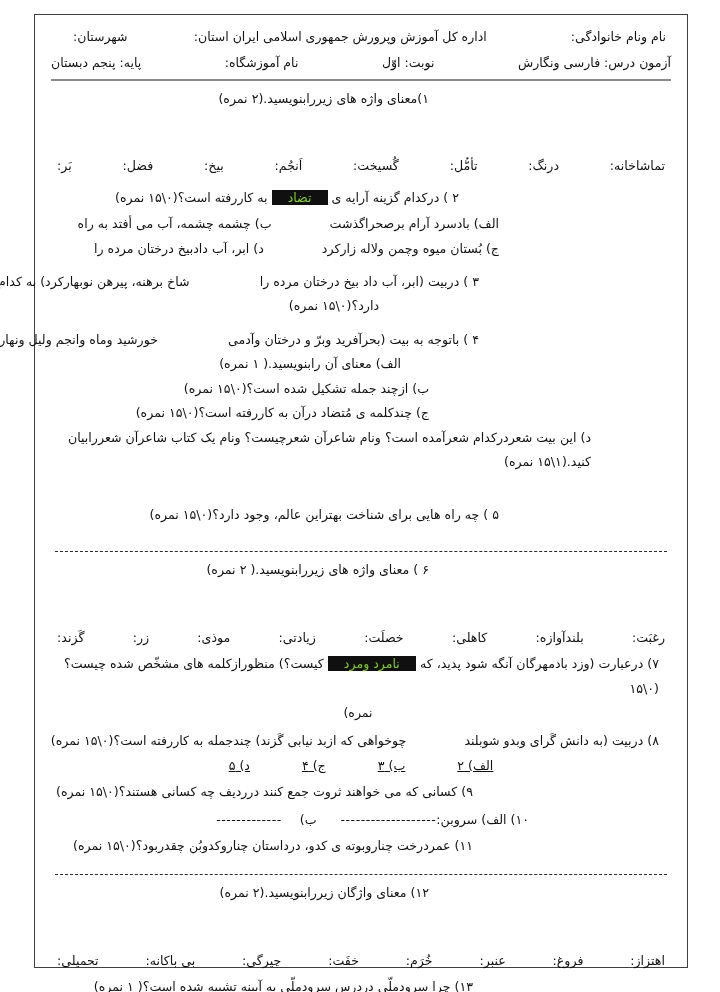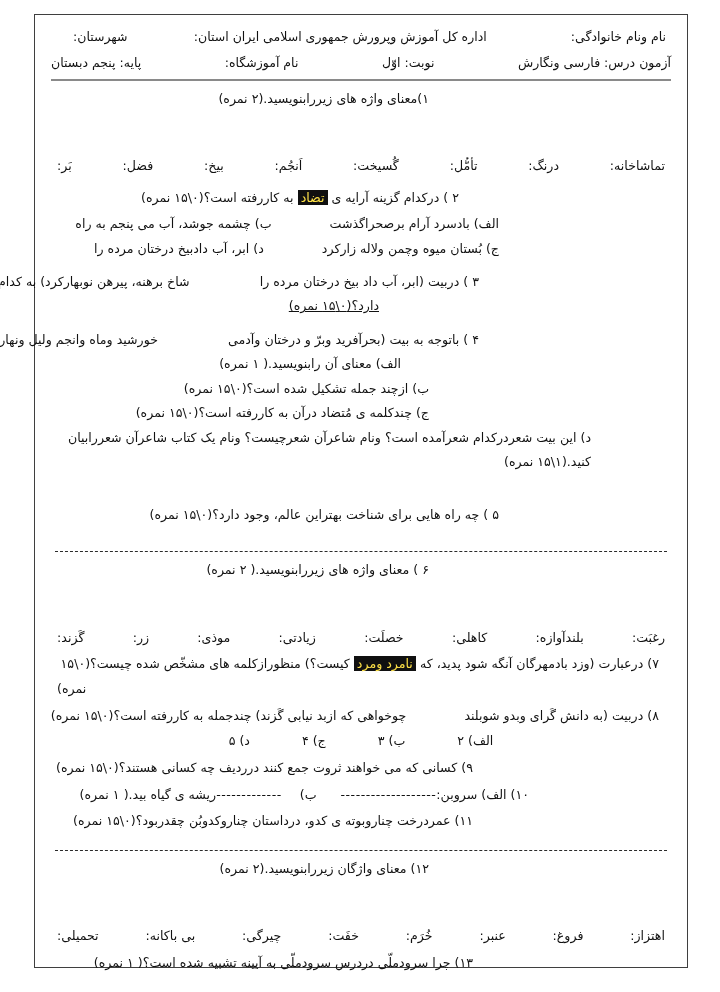--- a/index.html
+++ b/index.html
@@ -82,21 +82,21 @@
   .q-line {
     text-align: right;
     white-space: normal;
   }
   .q-line.indent-1 { padding-right: 78px; }
   .q-line.indent-5 { padding-right: 170px; }
   .q-line.indent-6 { padding-right: 196px; }
   .q-line.indent-7 { padding-right: 210px; }
   .q-line.indent-8 { padding-right: 240px; }
   .q-line.indent-9 { padding-right: 268px; }
-  .q-line.indent-10 { padding-right: 290px; text-decoration: underline; }
+  .q-line.indent-10 { padding-right: 290px; }
 
   .q-line.wide { padding-right: 10px; }
 
   
   .word-row {
     display: flex;
     flex-direction: row;
     justify-content: space-between;
     align-items: baseline;
     padding: 0 4px 0 4px;
@@ -118,27 +118,27 @@
   }
   .opt-row.two-col { padding-right: 170px; }
   .opt-row.two-col .opt:first-child { margin-left: 58px; }
   .opt-row.two-col-b { padding-right: 190px; }
   .opt-row.two-col-b .opt:first-child { margin-left: 70px; text-align: right; }
 
   .opt-row.four-col {
     justify-content: center;
     padding-right: 0;
   }
-  .opt-row.four-col .opt { margin: 0 26px; }
+  .opt-row.four-col .opt { margin: 0 26px; text-decoration: underline; }
 
   
   .hl {
     background: #101010;
-    color: #fde047;
-    padding: 0 3px;
+    color: #84cc16;
+    padding: 0 16px;
   }
 
   
   .sep-dashed {
     margin: 8px 2px 6px 2px;
     border: 0;
     border-top: 1.6px dashed #2b2b2b;
     height: 0;
   }
 
@@ -190,21 +190,21 @@
       </div>
 
       <div class="spacer-sm"></div>
 
       <div class="q-block">
         <div class="q-line indent-7">
           <span>۲ ) درکدام گزینه آرایه ی </span><span class="hl">تضاد</span><span> به کاررفته است؟(۰\۱۵ نمره)</span>
         </div>
         <div class="opt-row two-col">
           <span class="opt">الف) بادسرد آرام برصحراگذشت</span>
-          <span class="opt">ب) چشمه جوشد، آب می پنجم به راه</span>
+          <span class="opt">ب) چشمه چشمه، آب می أفتد به راه</span>
         </div>
         <div class="opt-row two-col">
           <span class="opt">ج) بُستان میوه وچمن ولاله زارکرد</span>
           <span class="opt">د) ابر، آب دادبیخ درختان مرده را</span>
         </div>
       </div>
 
       <div class="spacer-sm"></div>
 
       <div class="q-block">
@@ -249,21 +249,21 @@
           <span class="word">موذی:</span>
           <span class="word">زر:</span>
           <span class="word">گَزند:</span>
         </div>
       </div>
 
       <div class="q-block">
         <div class="q-line wide">
           <span>۷) درعبارت (وزد بادمهرگان آنگه شود پدید، که </span><span class="hl">نامرد ومرد</span><span> کیست؟) منظورازکلمه های مشخّص شده چیست؟(۰\۱۵</span>
         </div>
-        <div class="q-line wide" style="text-align:left; padding-left:4px;">نمره)</div>
+        <div class="q-line wide" style="text-align:center; padding-left:4px;">نمره)</div>
       </div>
 
       <div class="q-block">
         <div class="opt-row" style="padding-right:10px;">
           <span class="opt" style="margin-left:58px;">۸) دربیت (به دانش گَرای وبدو شوبلند</span>
           <span class="opt">چوخواهی که ازبد نیابی گَزند) چندجمله به کاررفته است؟(۰\۱۵ نمره)</span>
         </div>
         <div class="opt-row four-col">
           <span class="opt">الف) ۲</span>
           <span class="opt">ب) ۳</span>
@@ -275,21 +275,20 @@
       <div class="q-block">
         <div class="q-line indent-6">۹) کسانی که می خواهند ثروت جمع کنند درردیف چه کسانی هستند؟(۰\۱۵ نمره)</div>
       </div>
 
       <div class="q-block">
         <div class="opt-row" style="padding-right:140px;">
           <span class="opt">۱۰) الف) سروبن:</span>
           <span class="opt blank">-------------------</span>
           <span class="opt" style="margin-right:24px;">ب)</span>
           <span class="opt blank" style="margin-right:18px;">-------------</span>
-          <span class="opt">ریشه ی گیاه بید.( ۱ نمره)</span>
         </div>
       </div>
 
       <div class="q-block">
         <div class="q-line indent-6">۱۱) عمردرخت چناروبوته ی کدو، درداستان چناروکدوبُن چقدربود؟(۰\۱۵ نمره)</div>
       </div>
 
       <div class="spacer-sm"></div>
 
       <hr class="sep-dashed">

